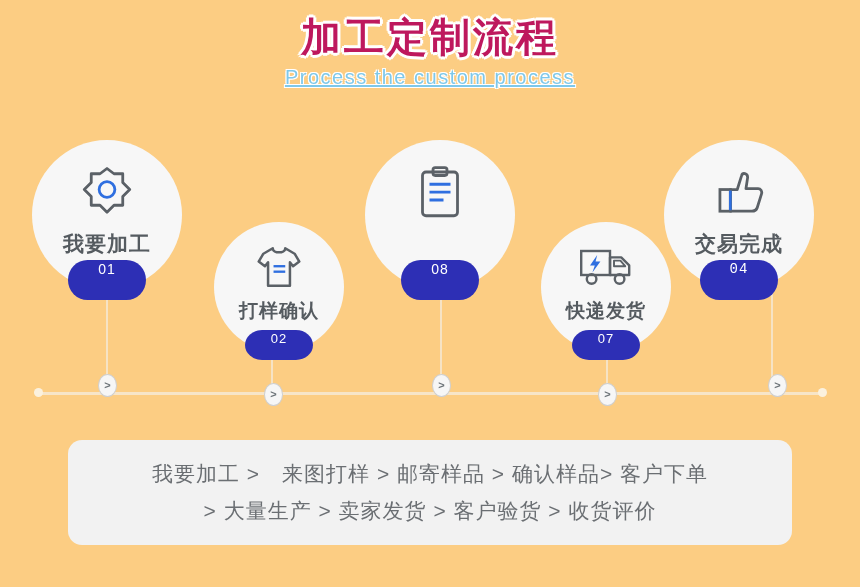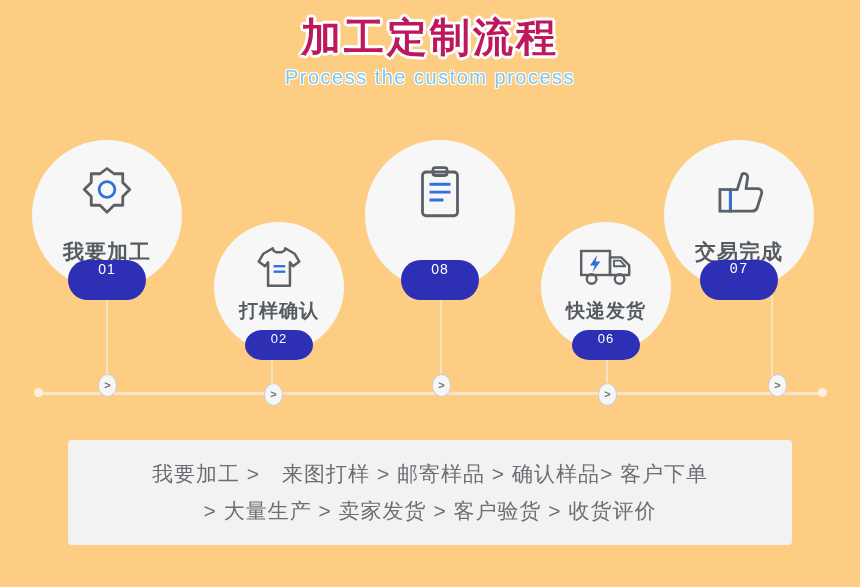--- a/index.html
+++ b/index.html
@@ -37,20 +37,21 @@
        0px -3px 0 #ffffff,  0px  3px 0 #ffffff;
   }
   .subtitle {
     margin-top: 6px;
     font-size: 20px;
     color: #7ec8ea;
     letter-spacing: 1.5px;
     text-shadow:
       -1px -1px 0 #ffffff, 1px -1px 0 #ffffff,
       -1px  1px 0 #ffffff, 1px  1px 0 #ffffff;
+    text-decoration: underline;
   }
 
   
   .steps-layer {
     position: absolute;
     inset: 0;
   }
   .step {
     position: absolute;
   }
@@ -89,21 +90,21 @@
   
   .badge {
     border-top-left-radius: 50% 100%;
     border-top-right-radius: 50% 100%;
     border-bottom-left-radius: 50% 100%;
     border-bottom-right-radius: 50% 100%;
   }
   .badge span { margin-top: 1px; text-align: right; }
 
   
-  .big .bubble  { width: 150px; height: 150px; gap: 8px; }
+  .big .bubble  { width: 150px; height: 150px; }
   .big .icon-wrap { height: 62px; margin-top: 22px; }
   .big .step-label { font-size: 21px; margin-top: 6px; }
   .big .badge { width: 78px; height: 40px; bottom: -10px; font-size: 14px; }
 
   .small .bubble  { width: 130px; height: 130px; }
   .small .icon-wrap { height: 54px; margin-top: 18px; }
   .small .step-label { font-size: 19px; margin-top: 4px; }
   .small .badge { width: 68px; height: 30px; bottom: -8px; font-size: 13px; }
 
   
@@ -148,21 +149,21 @@
   }
 
   
   .summary {
     position: absolute;
     left: 68px;
     top: 440px;
     width: 724px;
     height: 105px;
     background: #f2f2f2;
-    border-radius: 4px;
+    border-radius: 14px;
     display: flex;
     align-items: center;
     justify-content: center;
     text-align: center;
   }
   .summary-text {
     color: #6b6f73;
     font-size: 21px;
     line-height: 1.75;
     letter-spacing: 1px;
@@ -241,37 +242,37 @@
           <path d="M40 14 L54 14 L64 24 L64 36 L40 36 Z" fill="none" stroke="#5b6167" stroke-width="3" stroke-linejoin="round"></path>
           <path d="M45 18 L53 18 L59 25 L45 25 Z" fill="none" stroke="#5b6167" stroke-width="2.4" stroke-linejoin="round"></path>
           <circle cx="17" cy="41" r="6" fill="none" stroke="#5b6167" stroke-width="3"></circle>
           <circle cx="52" cy="41" r="6" fill="none" stroke="#5b6167" stroke-width="3"></circle>
           <path d="M24 11 L15 24 L21 24 L18 33 L28 19 L22 19 Z" fill="#2f6fe0"></path>
         </svg>
       </div>
       <div class="step-label">快递发货</div>
     </div>
     <div class="badge">
-      <span>06</span>
+      <span>07</span>
     </div>
   </div>
 
   <div class="step big" style="left:664px; top:140px;font-family:Liberation Mono, monospace;">
     <div class="bubble">
       <div class="icon-wrap">
         <svg width="52" height="52" viewBox="0 0 60 60">
           <path d="M20 26 L28 26 L33 10 C34 6 40 7 40 12 L38 25 L52 25 C55 25 57 28 56 31 L51 47 C50 50 48 51 45 51 L20 51 Z" fill="none" stroke="#5b6167" stroke-width="3.2" stroke-linejoin="round"></path>
           <rect x="8" y="26" width="12" height="25" fill="none" stroke="#5b6167" stroke-width="3.2"></rect>
           <line x1="20" y1="27" x2="20" y2="50" stroke="#2f6fe0" stroke-width="3"></line>
         </svg>
       </div>
       <div class="step-label">交易完成</div>
     </div>
     <div class="badge">
-      <span>07</span>
+      <span>04</span>
     </div>
   </div>
 </div>
 
 <div class="rail"></div>
 <div class="rail-dot" style="left:34px;"></div>
 <div class="rail-dot" style="left:818px;"></div>
 
 <div class="chev" style="left:98px; top:374px;">&gt;</div>
 <div class="chev" style="left:264px; top:383px;">&gt;</div>

